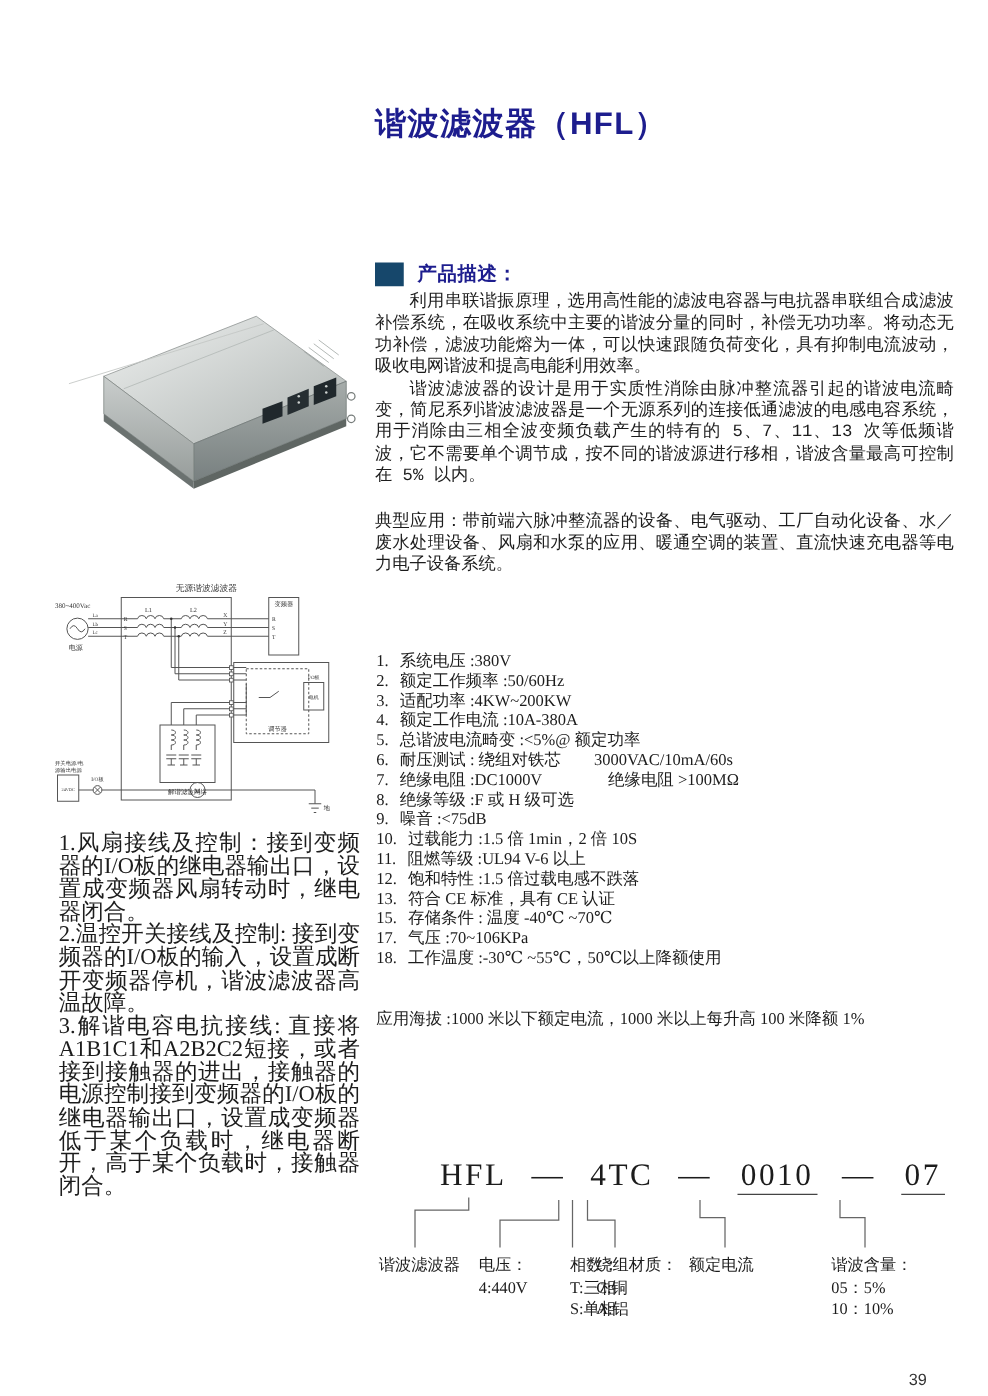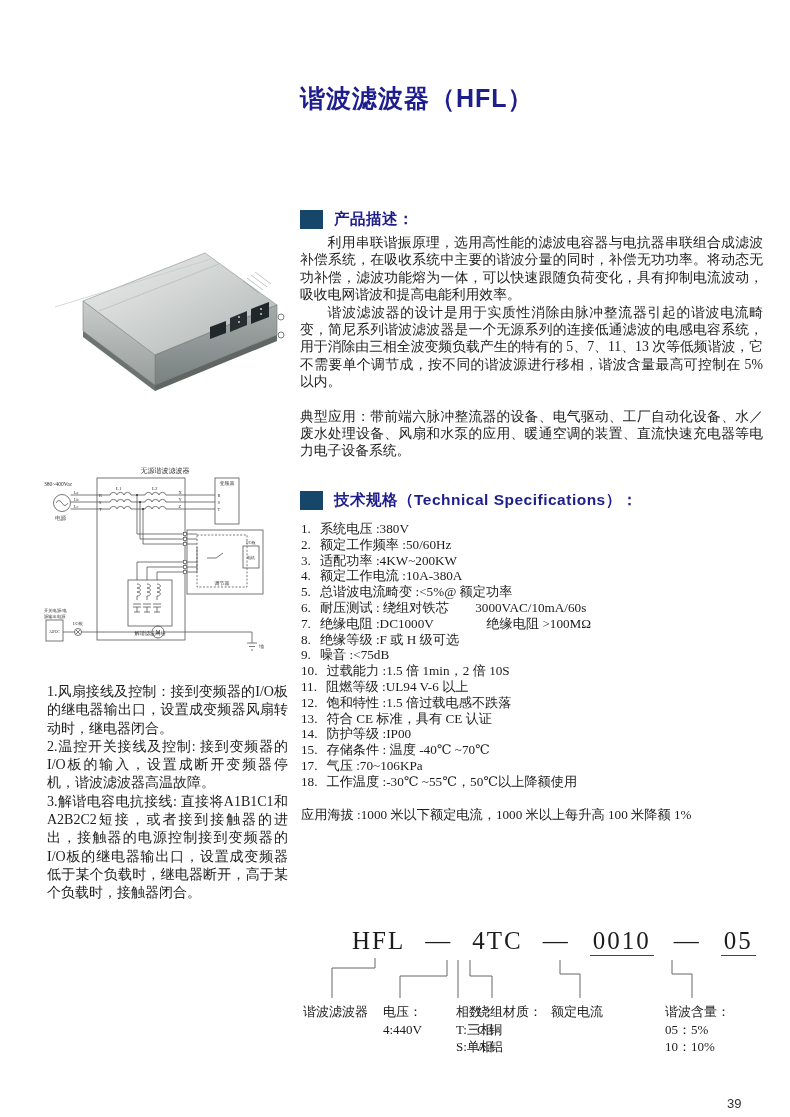--- a/index.html
+++ b/index.html
@@ -14,28 +14,28 @@
     font-weight:bold; font-size:25px; color:#1d1d8e; letter-spacing:1px;
   }
   .section-head { position:absolute; display:flex; align-items:center; }
   .section-head .sq { width:23px; height:19px; background:#16476b; margin-right:11px; flex:0 0 auto; }
   .section-head .ht {
     font-family:"Liberation Sans","DejaVu Sans",sans-serif;
     font-weight:bold; font-size:15.5px; color:#1d1d8e; letter-spacing:.5px;
   }
   .desc-body { position:absolute; left:300px; top:196px; width:463px;
     font-size:13.8px; line-height:17.4px; text-align:justify; color:#1c1c1c; }
-  .desc-body p.ind { text-indent:2em; }
+  .desc-body p.ind { text-indent:2em;font-family:Liberation Mono, monospace; }
   .desc-body p.apps { margin-top:17px; }
   .spec-list { position:absolute; left:301px; top:483px; width:470px; }
   .spec-row { display:flex; font-size:13.2px; line-height:15.8px; color:#1c1c1c; }
   .spec-num { margin-right:9px; }
   .spec-alt { position:absolute; left:301px; top:768px; width:480px; font-size:13.2px; color:#1c1c1c; }
-  .wiring-notes { position:absolute; left:47px; top:645px; width:241px;
-    font-size:14px; line-height:18.3px; text-align:justify; color:#1c1c1c; }
+  .wiring-notes { position:absolute; left:47px; top:627px; width:241px;
+    font-size:18px; line-height:18.3px; text-align:justify; color:#1c1c1c; }
   .photo-wrap { position:absolute; left:55px; top:205px; width:235px; height:158px; }
   .diagram-wrap { position:absolute; left:40px; top:424px; width:250px; height:197px; }
   .model-code { position:absolute; left:352px; top:889px; display:flex; gap:20px;
     font-size:25px; color:#1c1c1c; letter-spacing:2px; }
   .model-code .useg { border-bottom:1.5px solid #444; padding:0 3px; }
   .mconn { position:absolute; left:300px; top:916px; }
   .mlabel { position:absolute; font-size:13px; line-height:17.5px; color:#1c1c1c; white-space:nowrap; }
   .pagenum { position:absolute; left:727px; top:1058px; font-size:13px;
     font-family:"Liberation Sans","DejaVu Sans",sans-serif; color:#333; }
   .footbar { position:absolute; left:30px; top:1097px; width:727px; height:9px; background:#4d7fb9; }
@@ -200,24 +200,20 @@
       <text x="219" y="186" font-size="5">地</text>
     </svg>
   </div>
 
   <div class="wiring-notes">
       <p>1.风扇接线及控制：接到变频器的I/O板的继电器输出口，设置成变频器风扇转动时，继电器闭合。</p>
       <p>2.温控开关接线及控制: 接到变频器的I/O板的输入，设置成断开变频器停机，谐波滤波器高温故障。</p>
       <p>3.解谐电容电抗接线: 直接将A1B1C1和A2B2C2短接，或者接到接触器的进出，接触器的电源控制接到变频器的I/O板的继电器输出口，设置成变频器低于某个负载时，继电器断开，高于某个负载时，接触器闭合。</p>
     </div>
 
-  <div class="section-head" style="left:300px; top:452px;">
-    <span class="sq"></span>
-    <span class="ht">技术规格（Technical Specifications）：</span>
-  </div>
   <div class="spec-list">
       <div class="spec-row">
         <span class="spec-num">1.</span>
         <span class="spec-text">系统电压 :380V</span>
       </div>
       <div class="spec-row">
         <span class="spec-num">2.</span>
         <span class="spec-text">额定工作频率 :50/60Hz</span>
       </div>
       <div class="spec-row">
@@ -256,24 +252,20 @@
         <span class="spec-num">11.</span>
         <span class="spec-text">阻燃等级 :UL94 V-6 以上</span>
       </div>
       <div class="spec-row">
         <span class="spec-num">12.</span>
         <span class="spec-text">饱和特性 :1.5 倍过载电感不跌落</span>
       </div>
       <div class="spec-row">
         <span class="spec-num">13.</span>
         <span class="spec-text">符合 CE 标准，具有 CE 认证</span>
-      </div>
-      <div class="spec-row">
-        <span class="spec-num">14.</span>
-        <span class="spec-text">防护等级 :IP00</span>
       </div>
       <div class="spec-row">
         <span class="spec-num">15.</span>
         <span class="spec-text">存储条件 : 温度 -40℃ ~70℃</span>
       </div>
       <div class="spec-row">
         <span class="spec-num">17.</span>
         <span class="spec-text">气压 :70~106KPa</span>
       </div>
       <div class="spec-row">
@@ -283,21 +275,21 @@
     </div>
   <div class="spec-alt">应用海拔 :1000 米以下额定电流，1000 米以上每升高 100 米降额 1%</div>
 
   <div class="model-code">
     <span>HFL</span>
     <span>—</span>
     <span>4TC</span>
     <span>—</span>
     <span class="useg">0010</span>
     <span>—</span>
-    <span class="useg">05</span>
+    <span class="useg">07</span>
   </div>
   <svg class="mconn" width="460" height="50" viewBox="0 0 460 50">
     <g fill="none" stroke="#666" stroke-width="1">
       <path d="M75,4 V14 H32 V44"></path>
       <path d="M147,6 V22 H100 V44"></path>
       <path d="M158,6 V44"></path>
       <path d="M170,6 V22 H192 V44"></path>
       <path d="M260,6 V20 H280 V44"></path>
       <path d="M372,6 V20 H392 V44"></path>
     </g>

